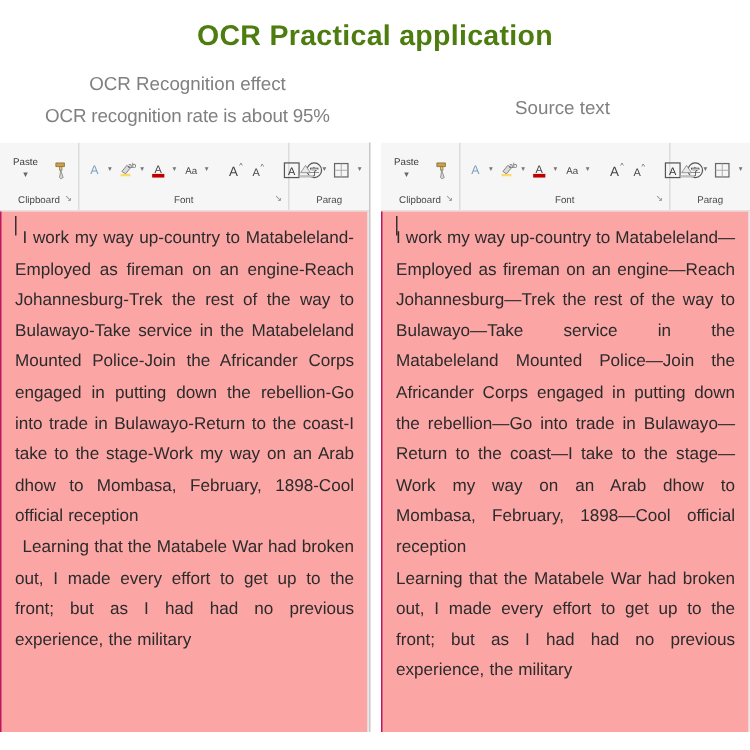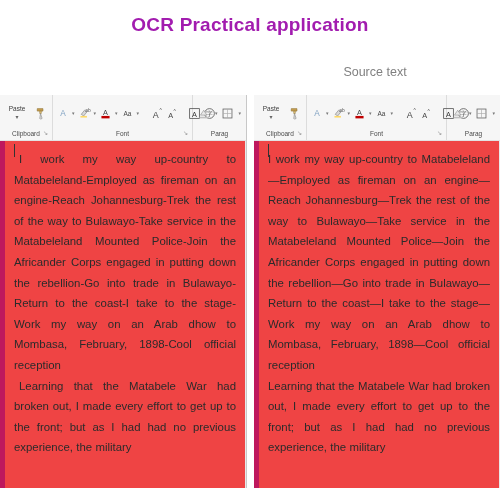--- a/index.html
+++ b/index.html
@@ -25,21 +25,21 @@
 
   
   .header {
     padding-top: 14px;
     text-align: center;
   }
 
   .main-title {
     font-size: 19px;
     font-weight: bold;
-    color: #a21caf;
+    color: #4d7c0f;
     letter-spacing: 0.2px;
     line-height: 1.2;
     text-align: center;
   }
 
   .subtitle-row {
     position: relative;
     height: 44px;
     margin-top: 9px;
   }
@@ -174,22 +174,22 @@
     width: 1px;
     height: 20px;
     background: #dcdcdc;
     margin: 0 3px;
   }
 
   
   .doc {
     position: relative;
     height: calc(100% - 46px);
-    background: #ef4444;
-    border-left: 5px solid #be185d;
+    background: #fca5a5;
+    border-left: 1px solid #be185d;
     border-right: 1px solid #e8e8e8;
     padding: 8px 9px 0 9px;
     overflow: hidden;
   }
 
   .doc-inner { position: relative; }
 
   .para {
     font-family: "Liberation Sans", sans-serif;
     font-size: 11.4px;
@@ -234,20 +234,24 @@
 </style>
 </head>
 <body>
 
 <div class="page">
 
   <div class="header">
     <div class="main-title">OCR Practical application</div>
 
     <div class="subtitle-row">
+      <div class="sub-left">
+        <div class="sub-line">OCR Recognition effect</div>
+        <div class="sub-line wide">OCR recognition rate is about 95%</div>
+      </div>
       <div class="sub-right">
         <div class="sub-line">Source text</div>
       </div>
     </div>
   </div>
 
   <div class="panels">
 
     <div class="panel">
 

